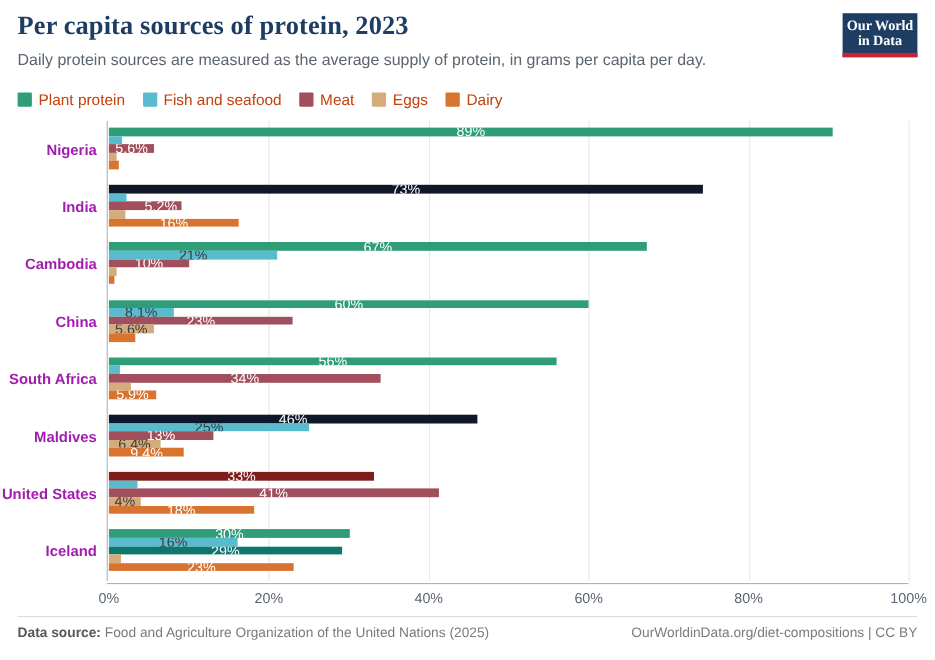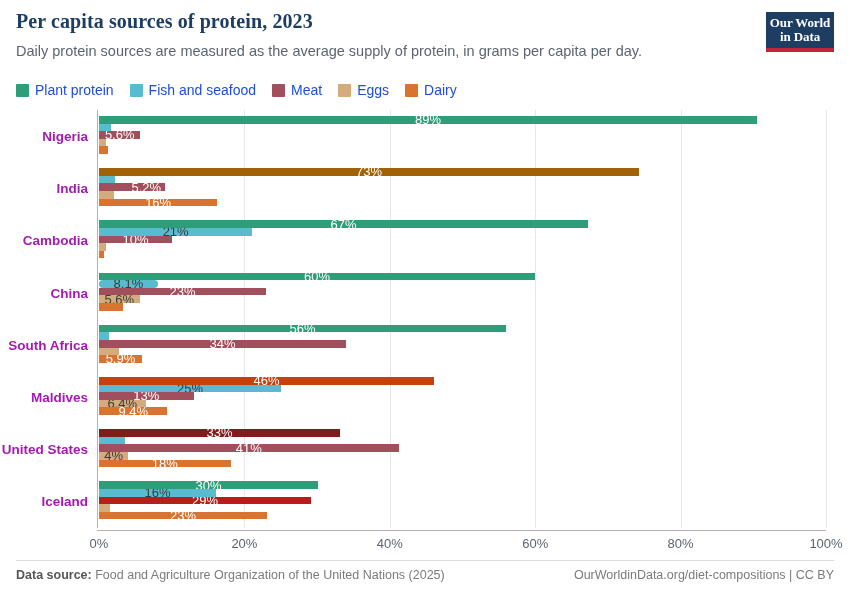--- a/index.html
+++ b/index.html
@@ -25,21 +25,21 @@
 
   
   .header {
     position: absolute;
     left: 16px;
     top: 10px;
     right: 16px;
   }
   .chart-title {
     font-family: "Liberation Serif", serif;
-    font-size: 20px;
+    font-size: 24px;
     font-weight: 700;
     color: #1d3d63;
     letter-spacing: 0.1px;
     margin: 0;
     line-height: 1.18;
   }
   .chart-subtitle {
     font-family: "Liberation Sans", sans-serif;
     font-size: 14.5px;
     font-weight: 400;
@@ -90,21 +90,21 @@
     gap: 6px;
   }
   .legend-swatch {
     width: 13px;
     height: 13px;
     border-radius: 1px;
     flex: 0 0 auto;
   }
   .legend-label {
     font-size: 14px;
-    color: #1d4ed8;
+    color: #c2410c;
     white-space: nowrap;
   }
 
   
   .plot {
     position: absolute;
     left: 0;
     top: 110px;
     width: 850px;
     height: 420px;
@@ -283,21 +283,21 @@
             <div class="bar-seg" style="background: rgb(161, 79, 92); width: 5.69685%;">
               <span class="seg-label light">5.6%</span>
             </div>
             <div class="bar-seg" style="background: rgb(211, 171, 124); width: 0.915565%;"></div>
             <div class="bar-seg" style="background: rgb(216, 116, 47); width: 1.22075%;"></div>
           </div>
         </div>
         <div class="bar-row">
           <div class="row-label">India</div>
           <div class="bar-track">
-            <div class="bar-seg" style="background: #a16207; width: 74.2625%;">
+            <div class="bar-seg" style="background: #0f172a; width: 74.2625%;">
               <span class="seg-label light">73%</span>
             </div>
             <div class="bar-seg" style="background: rgb(88, 188, 206); width: 2.13632%;"></div>
             <div class="bar-seg" style="background: rgb(161, 79, 92); width: 5.28993%; padding-left: 28px;">
               <span class="seg-label light">5.2%</span>
             </div>
             <div class="bar-seg" style="background: rgb(211, 171, 124); width: 2.03459%;"></div>
             <div class="bar-seg" style="background: rgb(216, 116, 47); width: 16.2767%;">
               <span class="seg-label light">16%</span>
             </div>
@@ -318,21 +318,21 @@
             <div class="bar-seg" style="background: rgb(211, 171, 124); width: 0.903614%;"></div>
             <div class="bar-seg" style="background: rgb(216, 116, 47); width: 0.702811%;"></div>
           </div>
         </div>
         <div class="bar-row">
           <div class="row-label">China</div>
           <div class="bar-track">
             <div class="bar-seg" style="background: rgb(47, 158, 120); width: 60%;">
               <span class="seg-label light">60%</span>
             </div>
-            <div class="bar-seg" style="background: rgb(88, 188, 206); width: 8.1%; border-radius: 15px;">
+            <div class="bar-seg" style="background: rgb(88, 188, 206); width: 8.1%;">
               <span class="seg-label dark">8.1%</span>
             </div>
             <div class="bar-seg" style="background: rgb(161, 79, 92); width: 23%;">
               <span class="seg-label light">23%</span>
             </div>
             <div class="bar-seg" style="background: rgb(211, 171, 124); width: 5.6%;">
               <span class="seg-label dark">5.6%</span>
             </div>
             <div class="bar-seg" style="background: rgb(216, 116, 47); width: 3.3%;"></div>
           </div>
@@ -349,21 +349,21 @@
             </div>
             <div class="bar-seg" style="background: rgb(211, 171, 124); width: 2.7%;"></div>
             <div class="bar-seg" style="background: rgb(216, 116, 47); width: 5.9%;">
               <span class="seg-label light">5.9%</span>
             </div>
           </div>
         </div>
         <div class="bar-row">
           <div class="row-label">Maldives</div>
           <div class="bar-track">
-            <div class="bar-seg" style="background: #c2410c; width: 46.0922%;">
+            <div class="bar-seg" style="background: #0f172a; width: 46.0922%;">
               <span class="seg-label light">46%</span>
             </div>
             <div class="bar-seg" style="background: rgb(88, 188, 206); width: 25.0501%;">
               <span class="seg-label dark">25%</span>
             </div>
             <div class="bar-seg" style="background: rgb(161, 79, 92); width: 13.0261%;">
               <span class="seg-label light">13%</span>
             </div>
             <div class="bar-seg" style="background: rgb(211, 171, 124); width: 6.41283%;">
               <span class="seg-label dark">6.4%</span>
@@ -393,21 +393,21 @@
         </div>
         <div class="bar-row">
           <div class="row-label">Iceland</div>
           <div class="bar-track">
             <div class="bar-seg" style="background: rgb(47, 158, 120); width: 30.1508%;">
               <span class="seg-label light">30%</span>
             </div>
             <div class="bar-seg" style="background: rgb(88, 188, 206); width: 16.0804%;">
               <span class="seg-label dark">16%</span>
             </div>
-            <div class="bar-seg" style="background: #b91c1c; width: 29.1457%;">
+            <div class="bar-seg" style="background: #0f766e; width: 29.1457%;">
               <span class="seg-label light">29%</span>
             </div>
             <div class="bar-seg" style="background: rgb(211, 171, 124); width: 1.50754%;"></div>
             <div class="bar-seg" style="background: rgb(216, 116, 47); width: 23.1156%;">
               <span class="seg-label light">23%</span>
             </div>
           </div>
         </div>
       </div>
   </div>

